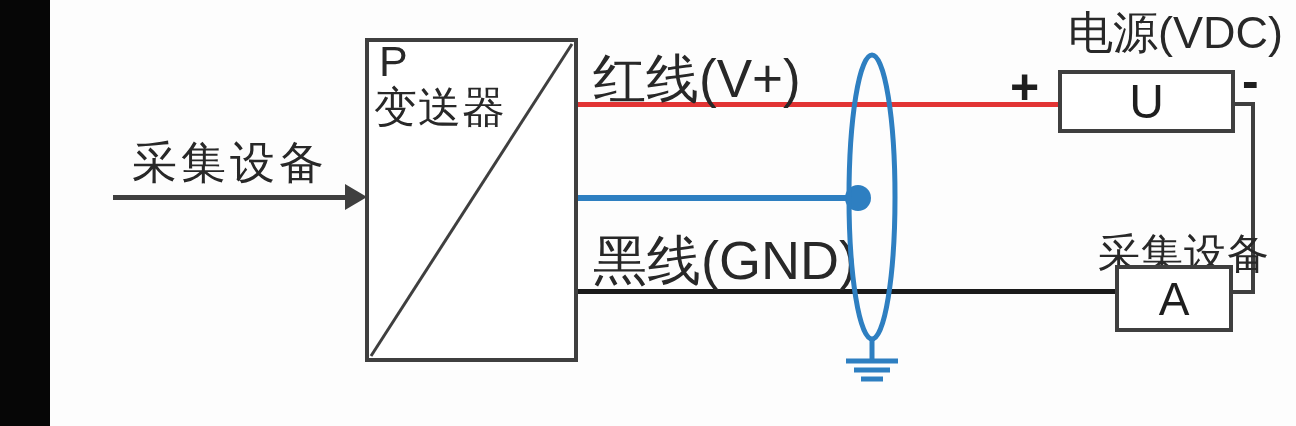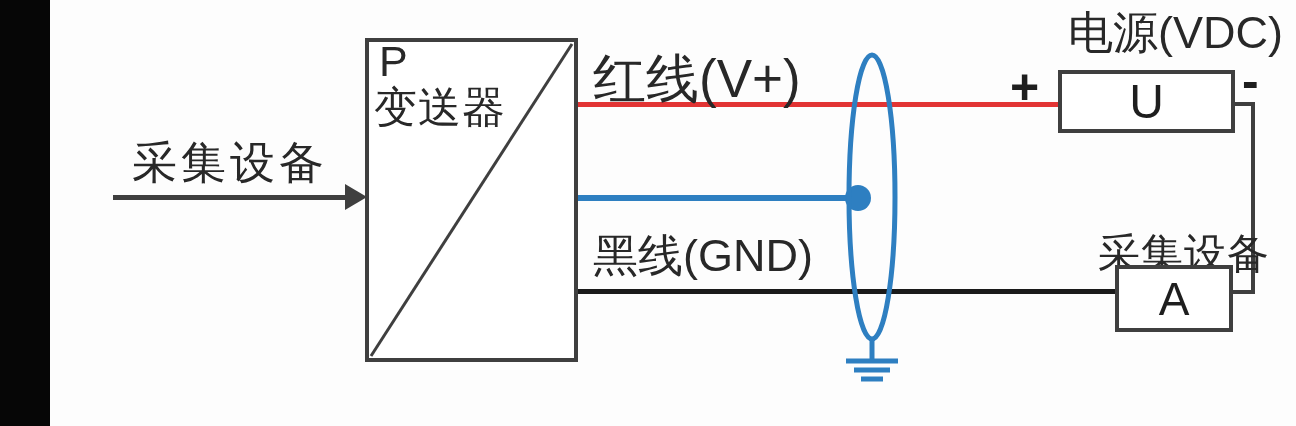--- a/index.html
+++ b/index.html
@@ -17,21 +17,21 @@
   .transmitter-box{left:365px;top:38px;width:213px;height:324px;border:4px solid var(--line-dark);
     box-sizing:border-box;background:#fff;}
   .tx-p{left:10px;top:-2px;font-size:43px;}
   .tx-name{left:5px;top:44px;font-size:43px;letter-spacing:1px;}
   .diag-svg{left:0;top:0;width:205px;height:316px;}
   .wire{height:5px;}
   .wire-red{left:578px;top:102px;width:480px;background:var(--red-wire);}
   .wire-blue{left:578px;top:195px;width:282px;height:6px;background:var(--blue-shield);}
   .wire-black{left:578px;top:289px;width:537px;background:var(--black-wire);}
   .lbl-red{left:593px;top:52px;font-size:53px;}
-  .lbl-black{left:593px;top:233px;font-size:45px;}
+  .lbl-black{left:593px;top:233px;font-size:54px;}
   .blue-dot{left:845px;top:185px;width:26px;height:26px;border-radius:50%;background:var(--blue-shield);}
   .shield-svg{left:840px;top:48px;width:64px;height:340px;}
   .shield-svg .stroke{fill:none;stroke:var(--blue-shield);stroke-width:5;stroke-linecap:butt;}
   .lbl-psu{left:1068px;top:10px;font-size:45px;}
   .lbl-acq{left:1098px;top:205px;font-size:42px;letter-spacing:1px;margin-top:28px;}
   .sign{font-size:50px;font-weight:bold;color:#1e1e1e;}
   .sign-plus{left:1010px;top:62px;}
   .sign-minus{left:1242px;top:56px;}
   .dev-box{border:4px solid var(--line-dark);box-sizing:border-box;background:#fff;
     display:flex;align-items:center;justify-content:center;font-size:48px;color:#1e1e1e;}

